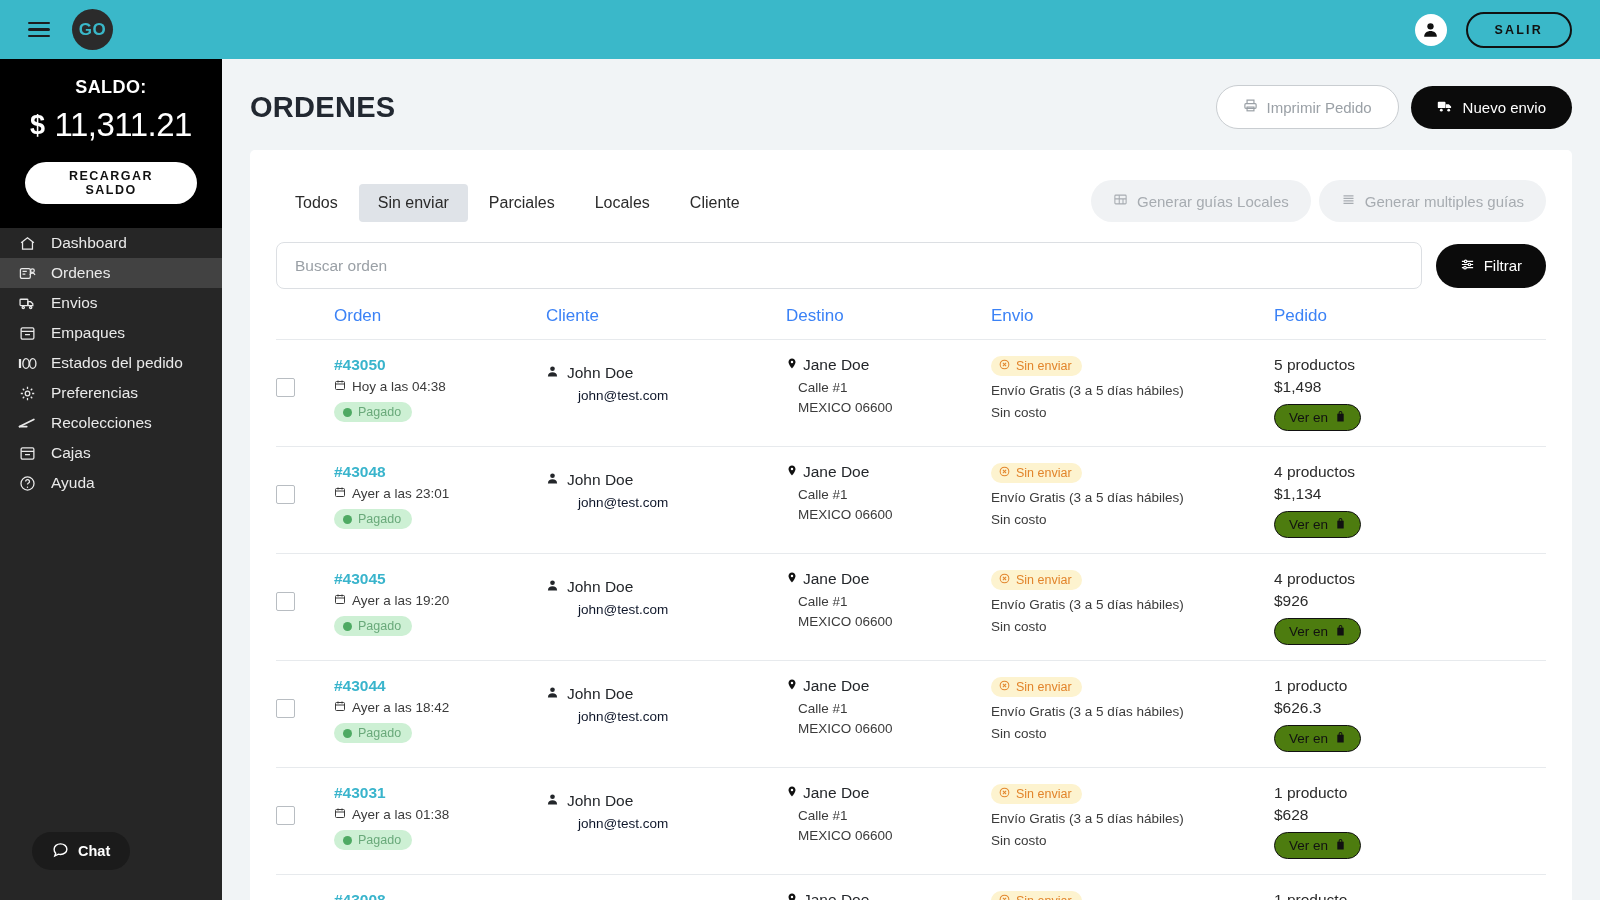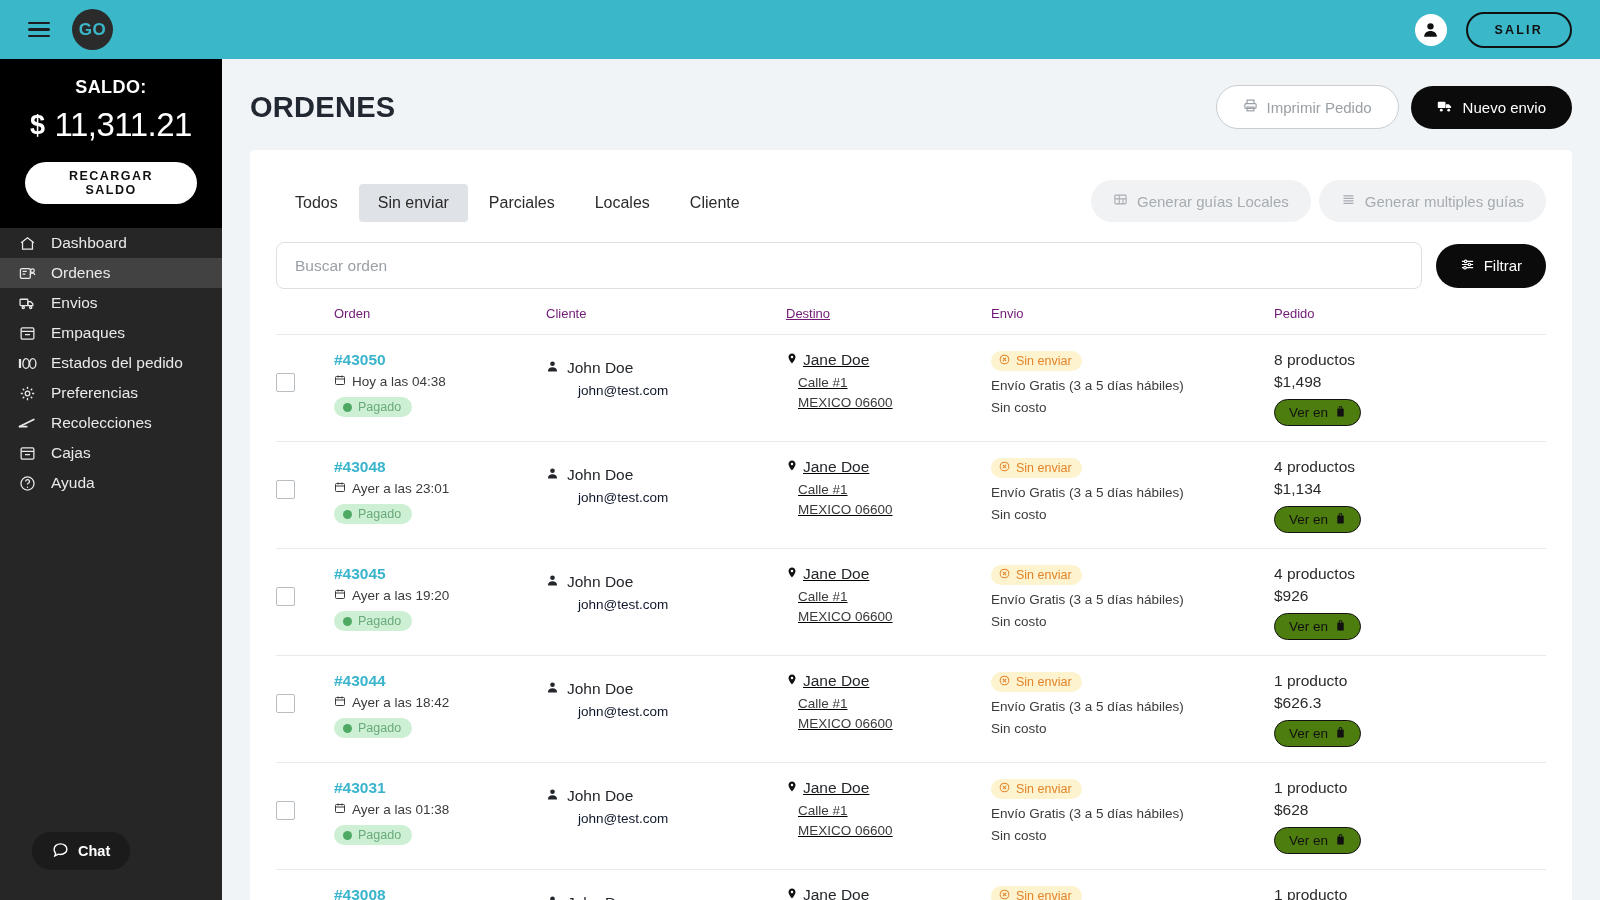--- a/index.html
+++ b/index.html
@@ -134,25 +134,25 @@
     background: #0b0b0b; border: none; border-radius: 24px; height: 44px;
     padding: 0 24px; color: #fff; font-size: 15px; display: flex;
     align-items: center; gap: 9px; cursor: pointer; font-family: inherit;
   }
 
   
   .table { margin: 17px 26px 0 26px; }
   .thead {
     display: flex; padding: 0 0 13px 0; border-bottom: 1px solid #e7eaed;
   }
-  .th { font-size: 13px; color: #701a75; }
+  .th { font-size: 17px; color: #3b82f6; }
   .c-check { width: 58px; flex: 0 0 58px; }
   .c-orden  { width: 212px; flex: 0 0 212px; }
   .c-client { width: 240px; flex: 0 0 240px; }
-  .c-dest   { width: 205px; flex: 0 0 205px; text-decoration: underline; }
+  .c-dest   { width: 205px; flex: 0 0 205px; }
   .c-envio  { width: 283px; flex: 0 0 283px; }
   .c-pedido { flex: 1 1 auto; }
 
   .trow {
     display: flex; align-items: flex-start; padding: 16px 0 15px 0;
     border-bottom: 1px solid #e7eaed;
   }
   .checkbox {
     width: 19px; height: 19px; border: 1.5px solid #b8bdc2; border-radius: 2px;
     background: #fff; margin-top: 22px; cursor: pointer;
@@ -458,21 +458,21 @@
             <span><svg width="11" height="11" viewBox="0 0 24 24" fill="none" stroke="#e2842b" stroke-width="2.2">
                   <circle cx="12" cy="12" r="9.5"></circle>
                   <path d="M8.5 8.5l7 7M15.5 8.5l-7 7"></path>
                 </svg></span>
             <span>Sin enviar</span>
           </div>
           <div class="envio-line">Envío Gratis (3 a 5 días hábiles)</div>
           <div class="envio-line">Sin costo</div>
         </div>
         <div class="c-pedido">
-          <div class="ped-count">8 productos</div>
+          <div class="ped-count">5 productos</div>
           <div class="ped-price">$1,498</div>
           <button class="btn-veren">
             <span>Ver en</span>
             <span><svg width="11" height="12" viewBox="0 0 24 26" fill="#111">
                   <path d="M5 8h14v17H5z"></path>
                   <path d="M9 9V6a3 3 0 016 0v3" fill="none" stroke="#111" stroke-width="2.2"></path>
                 </svg></span>
           </button>
         </div>
       </div>

